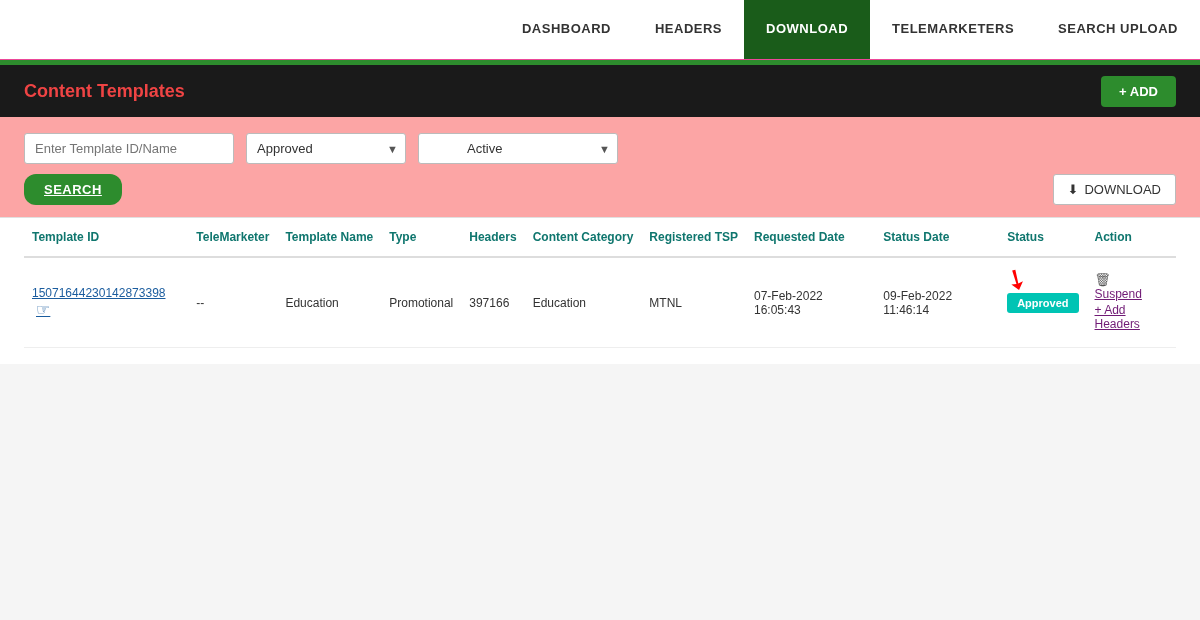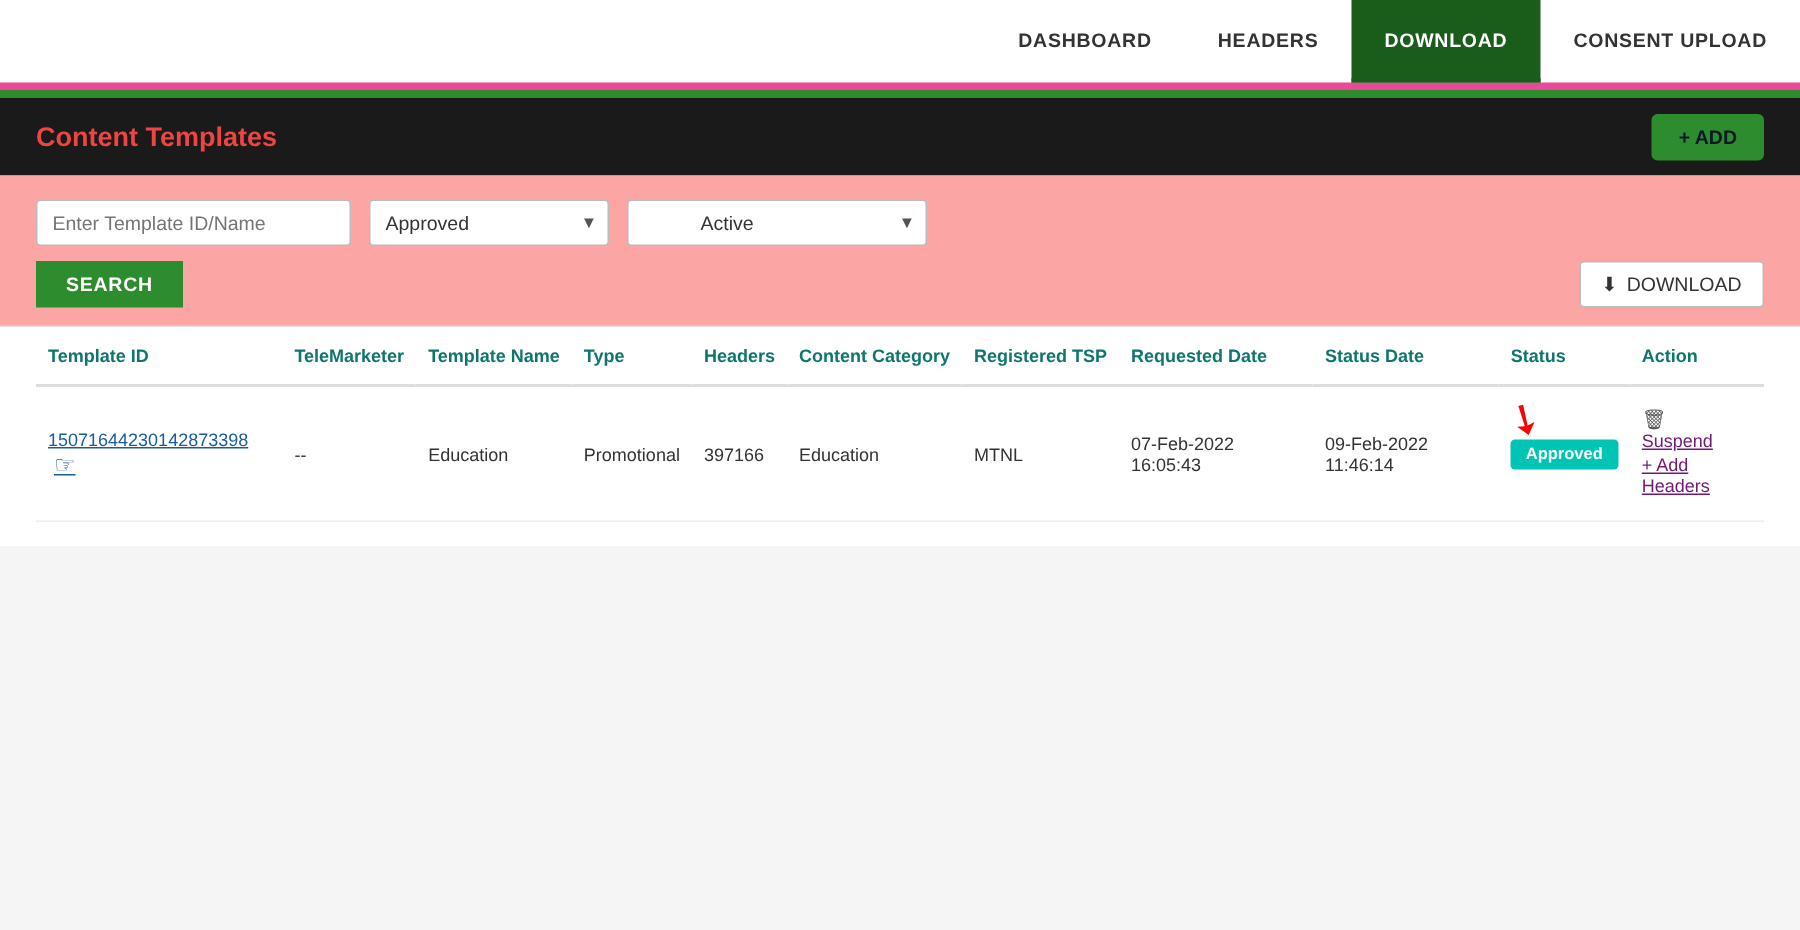--- a/index.html
+++ b/index.html
@@ -1,21 +1,21 @@
 <!DOCTYPE html>
 <html><head>
   <meta charset="utf-8">
   <style>
     * { box-sizing: border-box; margin: 0; padding: 0; }
     body { font-family: Arial, sans-serif; background: #f5f5f5; font-size: 13px; color: #222; }
 
     
     .top-bar {
       background: #fff;
-      border-bottom: 5px solid #ec4899;
+      border-bottom: 1px solid #ec4899;
       display: flex;
       align-items: center;
       justify-content: flex-end;
       padding: 0 0;
       height: 60px;
     }
     .nav-menu {
       display: flex;
       align-items: stretch;
       height: 100%;
@@ -54,21 +54,21 @@
       padding: 0 24px;
       height: 52px;
     }
     .page-header h1 {
       font-size: 18px;
       font-weight: 700;
       color: #ef4444;
     }
     .btn-add {
       background: #2d8c2d;
-      color: #0f172a;
+      color: #ffffff;
       border: none;
       padding: 8px 18px;
       border-radius: 4px;
       font-size: 13px;
       font-weight: 700;
       cursor: pointer;
       display: flex;
       align-items: center;
       gap: 6px;
     }
@@ -122,25 +122,26 @@
       display: flex;
       align-items: center;
       justify-content: space-between;
       margin-top: 10px;
     }
     .btn-search {
       background: #2d8c2d;
       color: #fff;
       border: none;
       padding: 8px 20px;
-      border-radius: 0;
+      border-radius: 12px;
       font-size: 13px;
       font-weight: 700;
       cursor: pointer;
       letter-spacing: 0.5px;
+      text-decoration: underline;
     }
     .btn-download {
       background: #fff;
       color: #333;
       border: 1px solid #bbb;
       padding: 7px 14px;
       border-radius: 3px;
       font-size: 13px;
       cursor: pointer;
       display: flex;
@@ -229,21 +230,22 @@
     }
   </style>
 </head>
 <body>
 
 <div class="top-bar">
   <nav class="nav-menu">
     <a class="nav-item">DASHBOARD</a>
     <a class="nav-item">HEADERS</a>
     <a class="nav-item active">DOWNLOAD</a>
-    <a class="nav-item">CONSENT UPLOAD</a>
+    <a class="nav-item">TELEMARKETERS</a>
+    <a class="nav-item">SEARCH UPLOAD</a>
   </nav>
 </div>
 <div class="green-bar"></div>
 
 <div class="page-header">
   <h1>Content Templates</h1>
   <button class="btn-add">+ ADD</button>
 </div>
 
 <div class="filter-bar">

